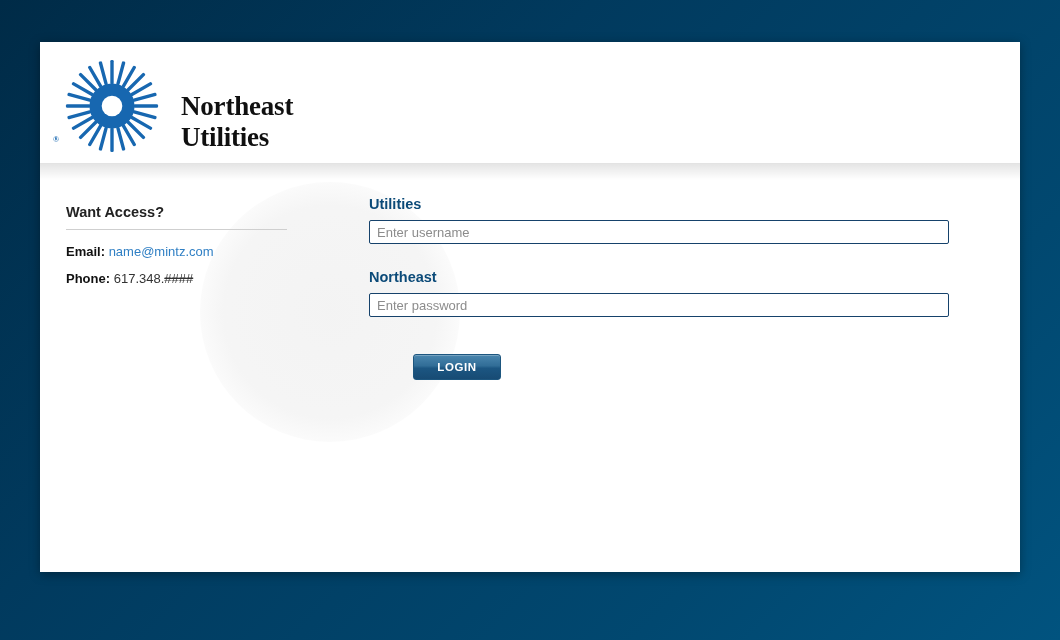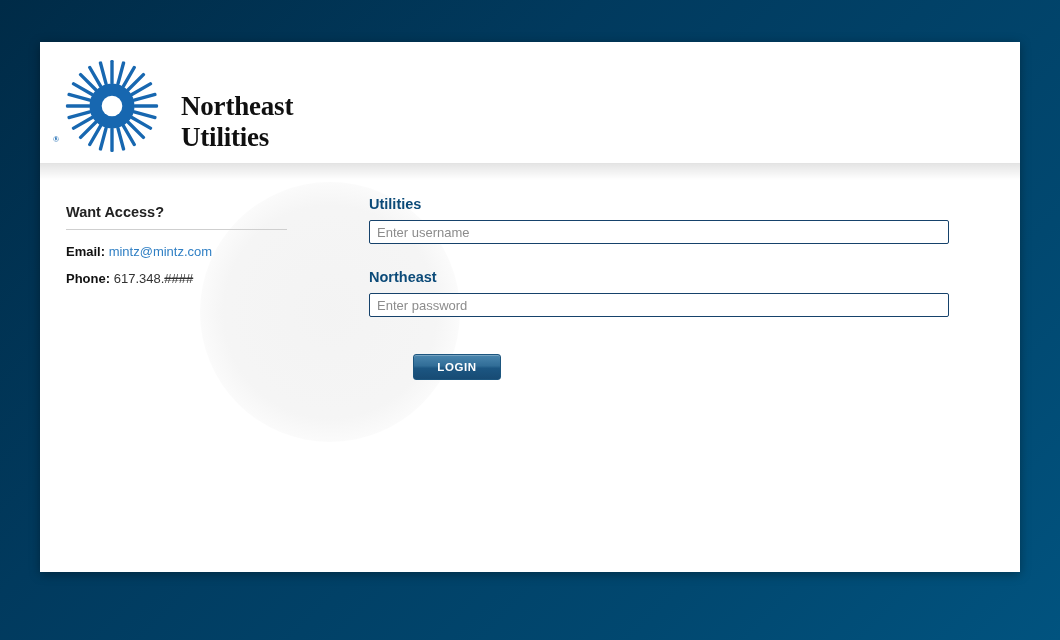--- a/index.html
+++ b/index.html
@@ -231,21 +231,21 @@
     <div id="header-shadow"></div>
 
     <div id="watermark"></div>
 
     <div id="body">
 
       <div id="left-col">
         <h2 id="want-access-title">Want Access?</h2>
         <div class="contact-row">
           <b>Email:</b>
-          <a href="#" class="link">mintz@mintz.com</a>
+          <a href="#" class="link">name@mintz.com</a>
         </div>
         <div class="contact-row">
           <b>Phone:</b>
           <span>617.348.</span><span class="strike">####</span>
         </div>
       </div>
 
       <div id="right-col">
         <div class="field-block">
           <div class="field-label">Utilities</div>

